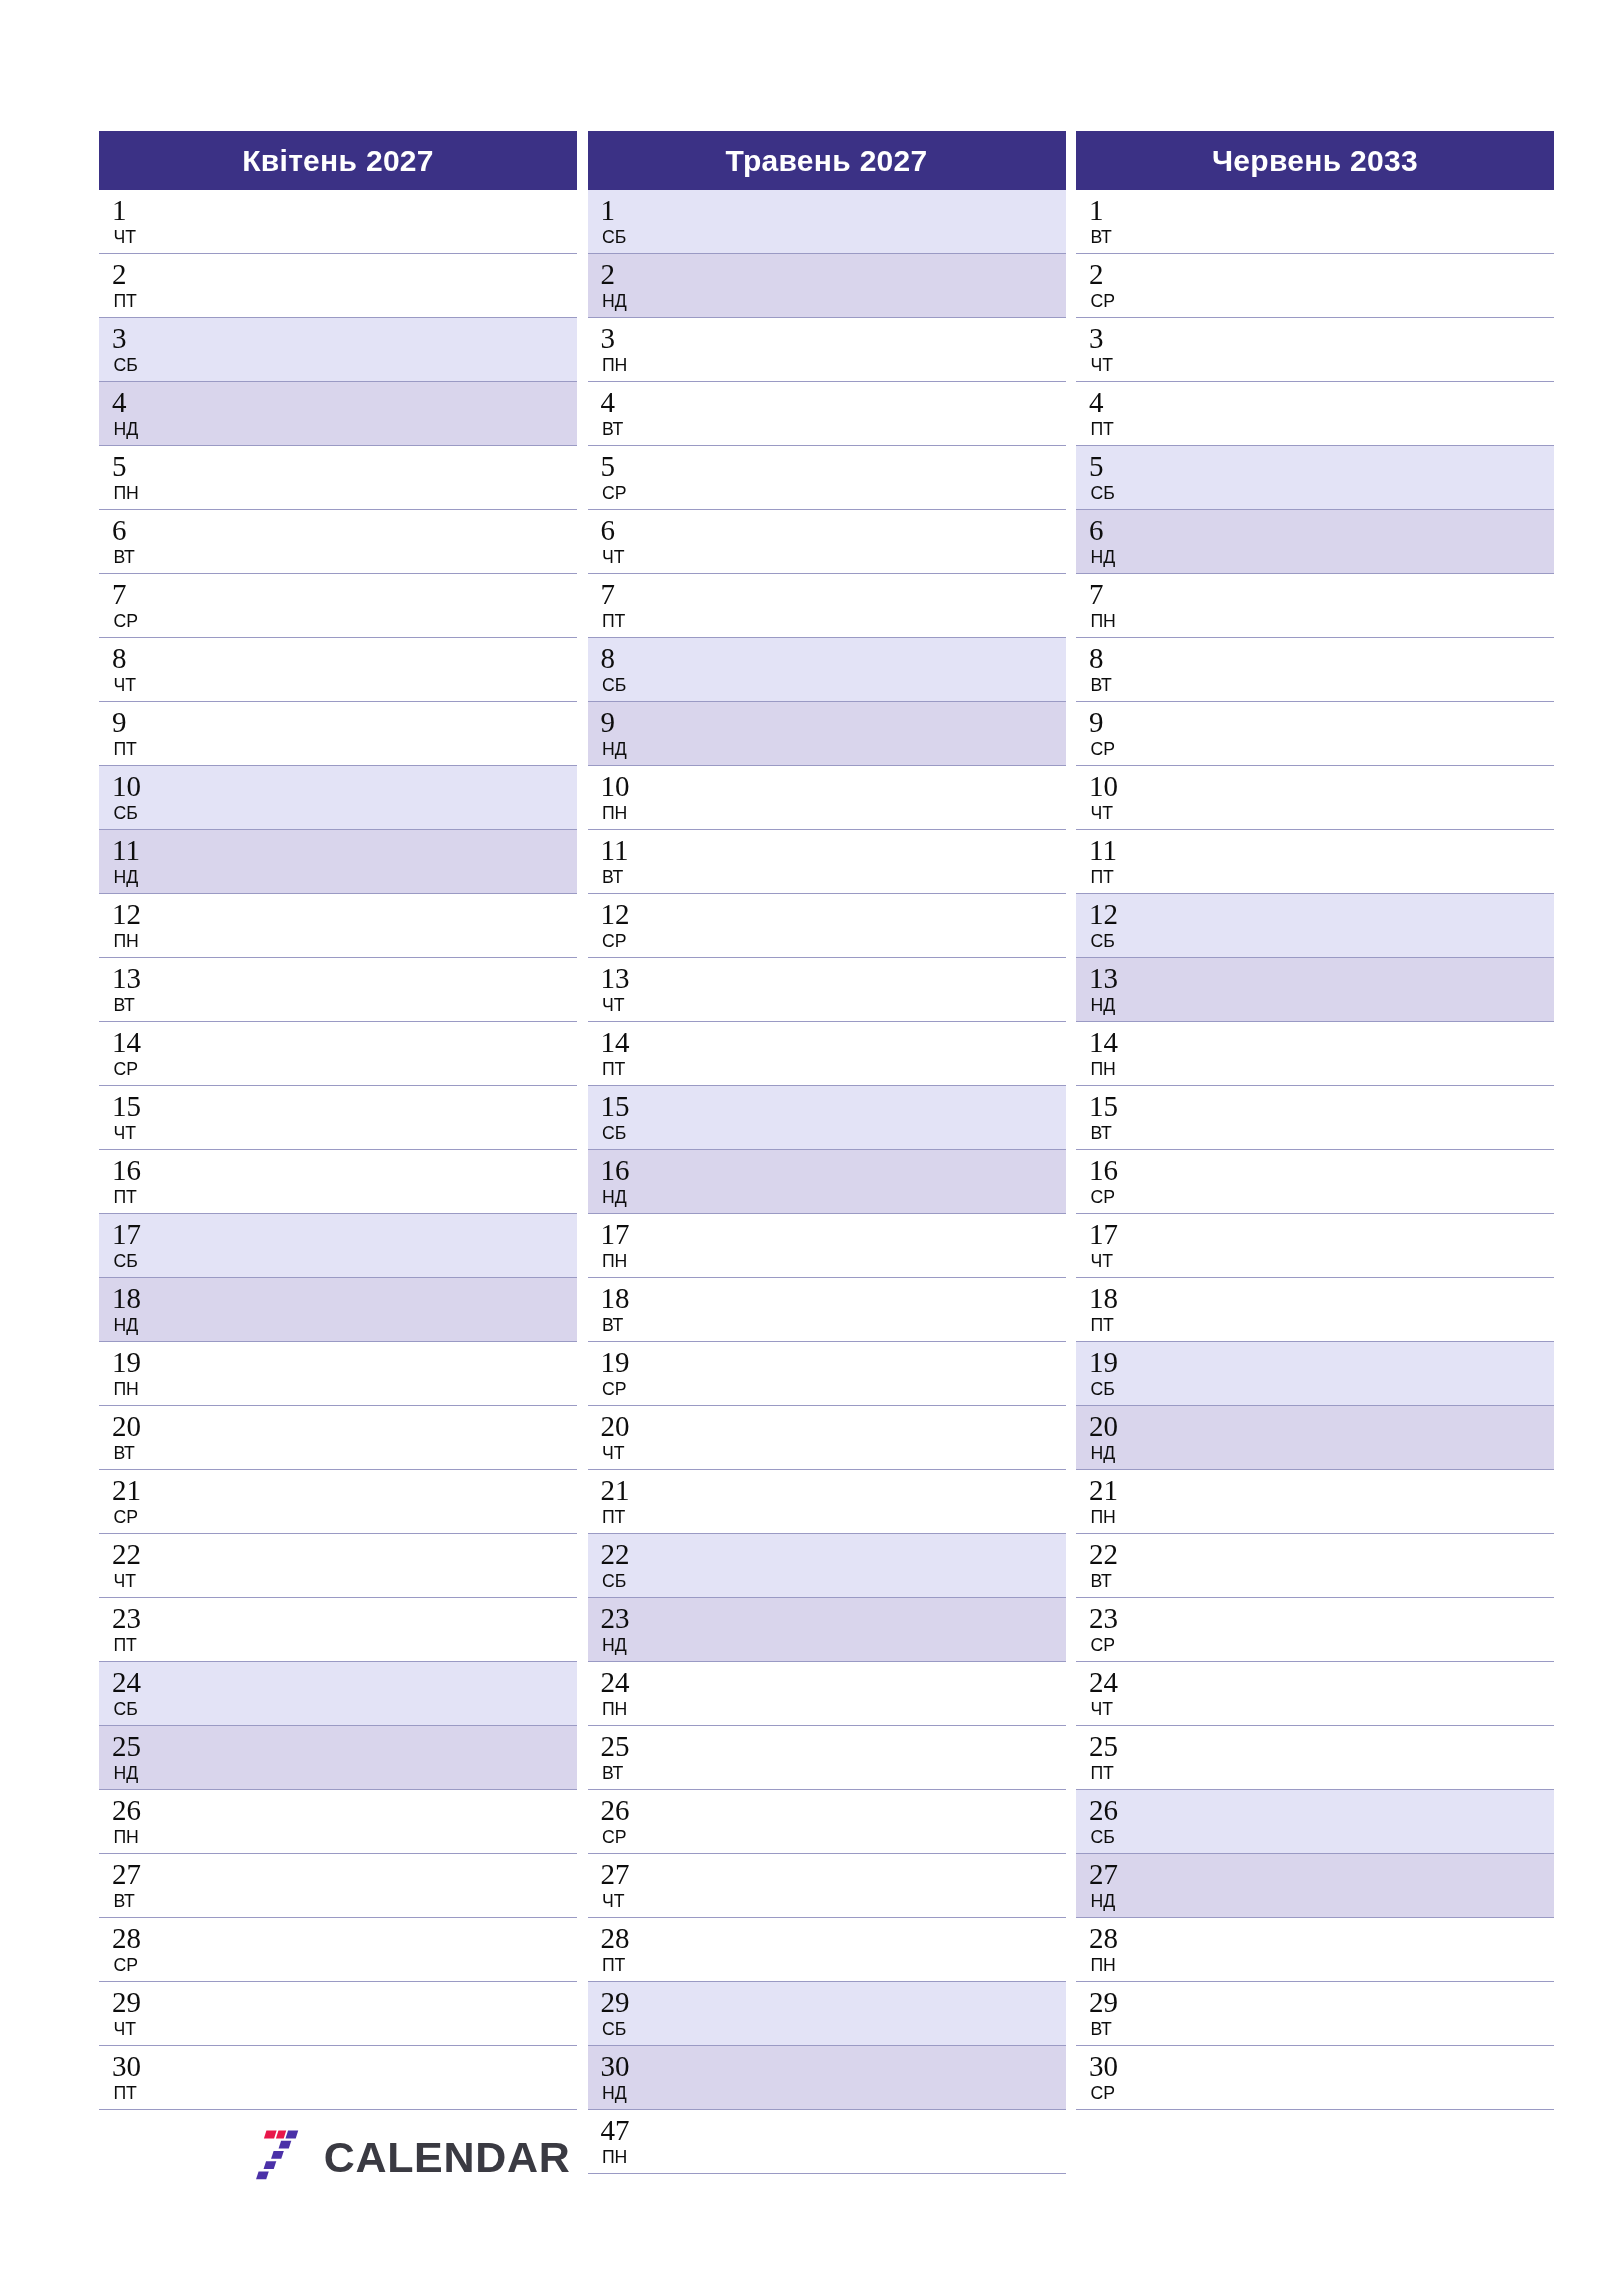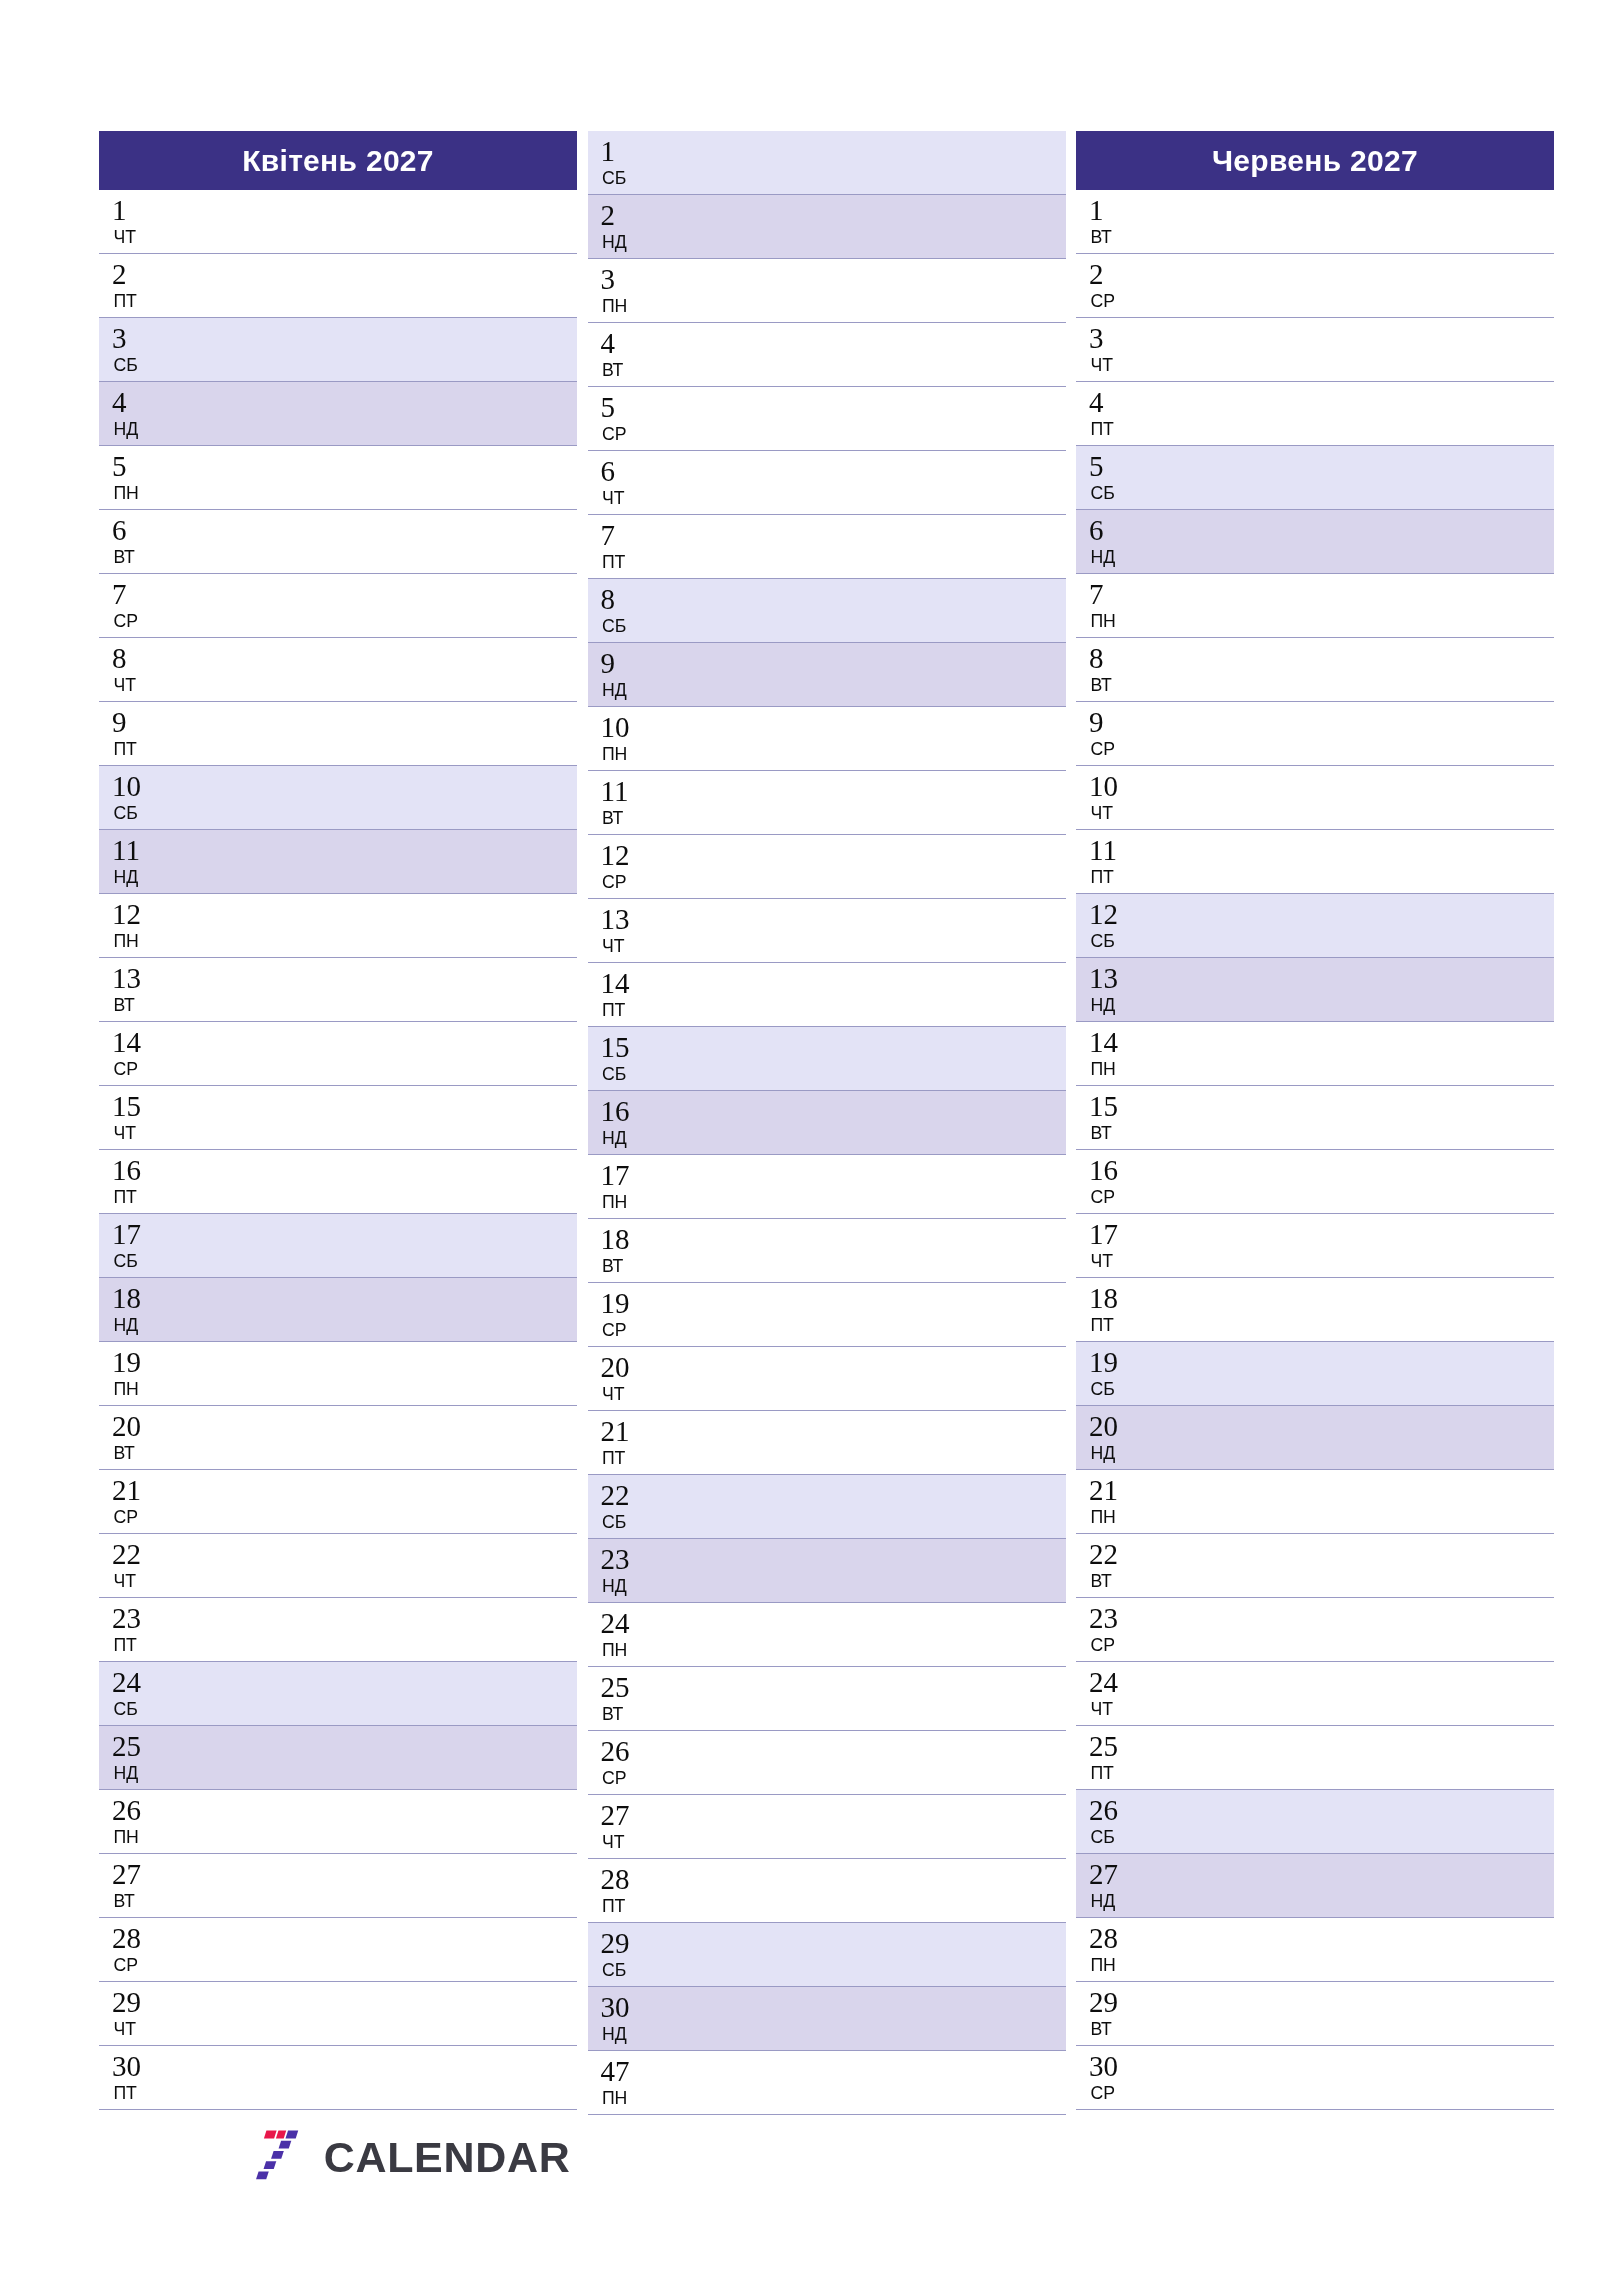--- a/index.html
+++ b/index.html
@@ -228,20 +228,21 @@
                 <rect x="56" y="23" width="17" height="13" fill="#4b31a8"></rect>
                 <rect x="49" y="40" width="17" height="13" fill="#4b31a8"></rect>
                 <rect x="42" y="57" width="17" height="13" fill="#4b31a8"></rect>
                 <rect x="35" y="74" width="17" height="13" fill="#4b31a8"></rect>
               </g>
             </svg></div>
           <div class="logo-text">CALENDAR</div>
         </div>
       </div>
       <div class="month-col">
+        <div class="month-header">Травень 2027</div>
         <div class="days">
           <div class="day-row sat">
             <span class="day-num">1</span>
             <span class="day-dow">СБ</span>
           </div>
           <div class="day-row sun">
             <span class="day-num">2</span>
             <span class="day-dow">НД</span>
           </div>
           <div class="day-row">
@@ -356,21 +357,21 @@
             <span class="day-num">30</span>
             <span class="day-dow">НД</span>
           </div>
           <div class="day-row">
             <span class="day-num">47</span>
             <span class="day-dow">ПН</span>
           </div>
         </div>
       </div>
       <div class="month-col">
-        <div class="month-header">Червень 2027</div>
+        <div class="month-header">Червень 2033</div>
         <div class="days">
           <div class="day-row">
             <span class="day-num">1</span>
             <span class="day-dow">ВТ</span>
           </div>
           <div class="day-row">
             <span class="day-num">2</span>
             <span class="day-dow">СР</span>
           </div>
           <div class="day-row">

